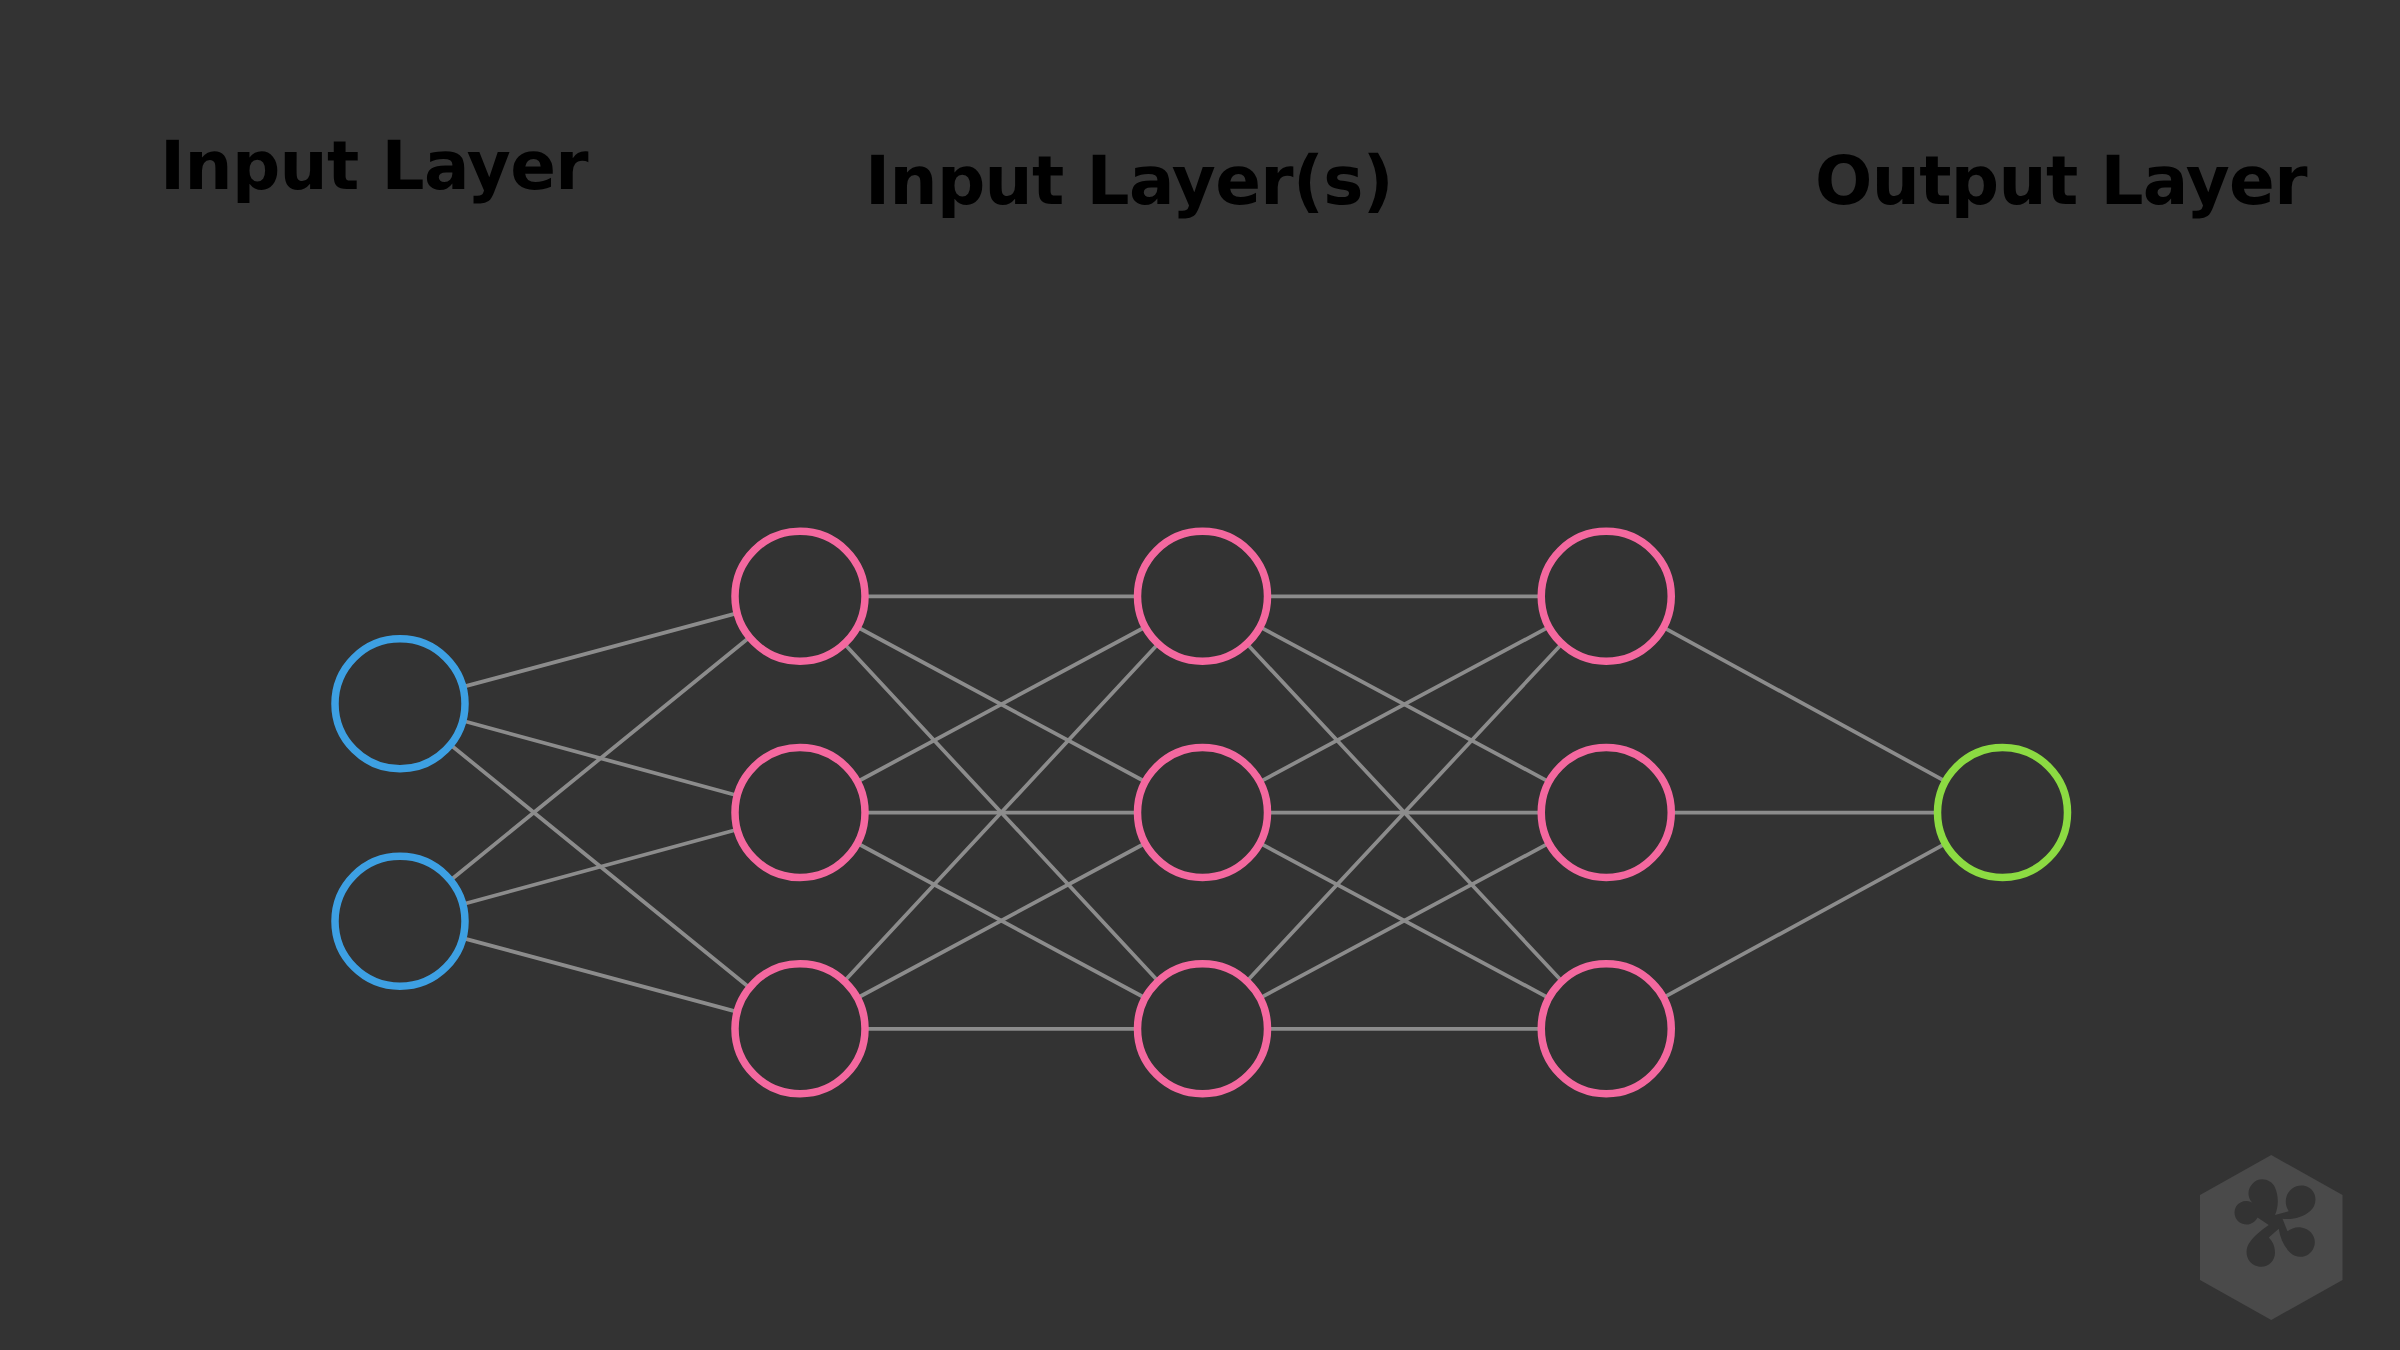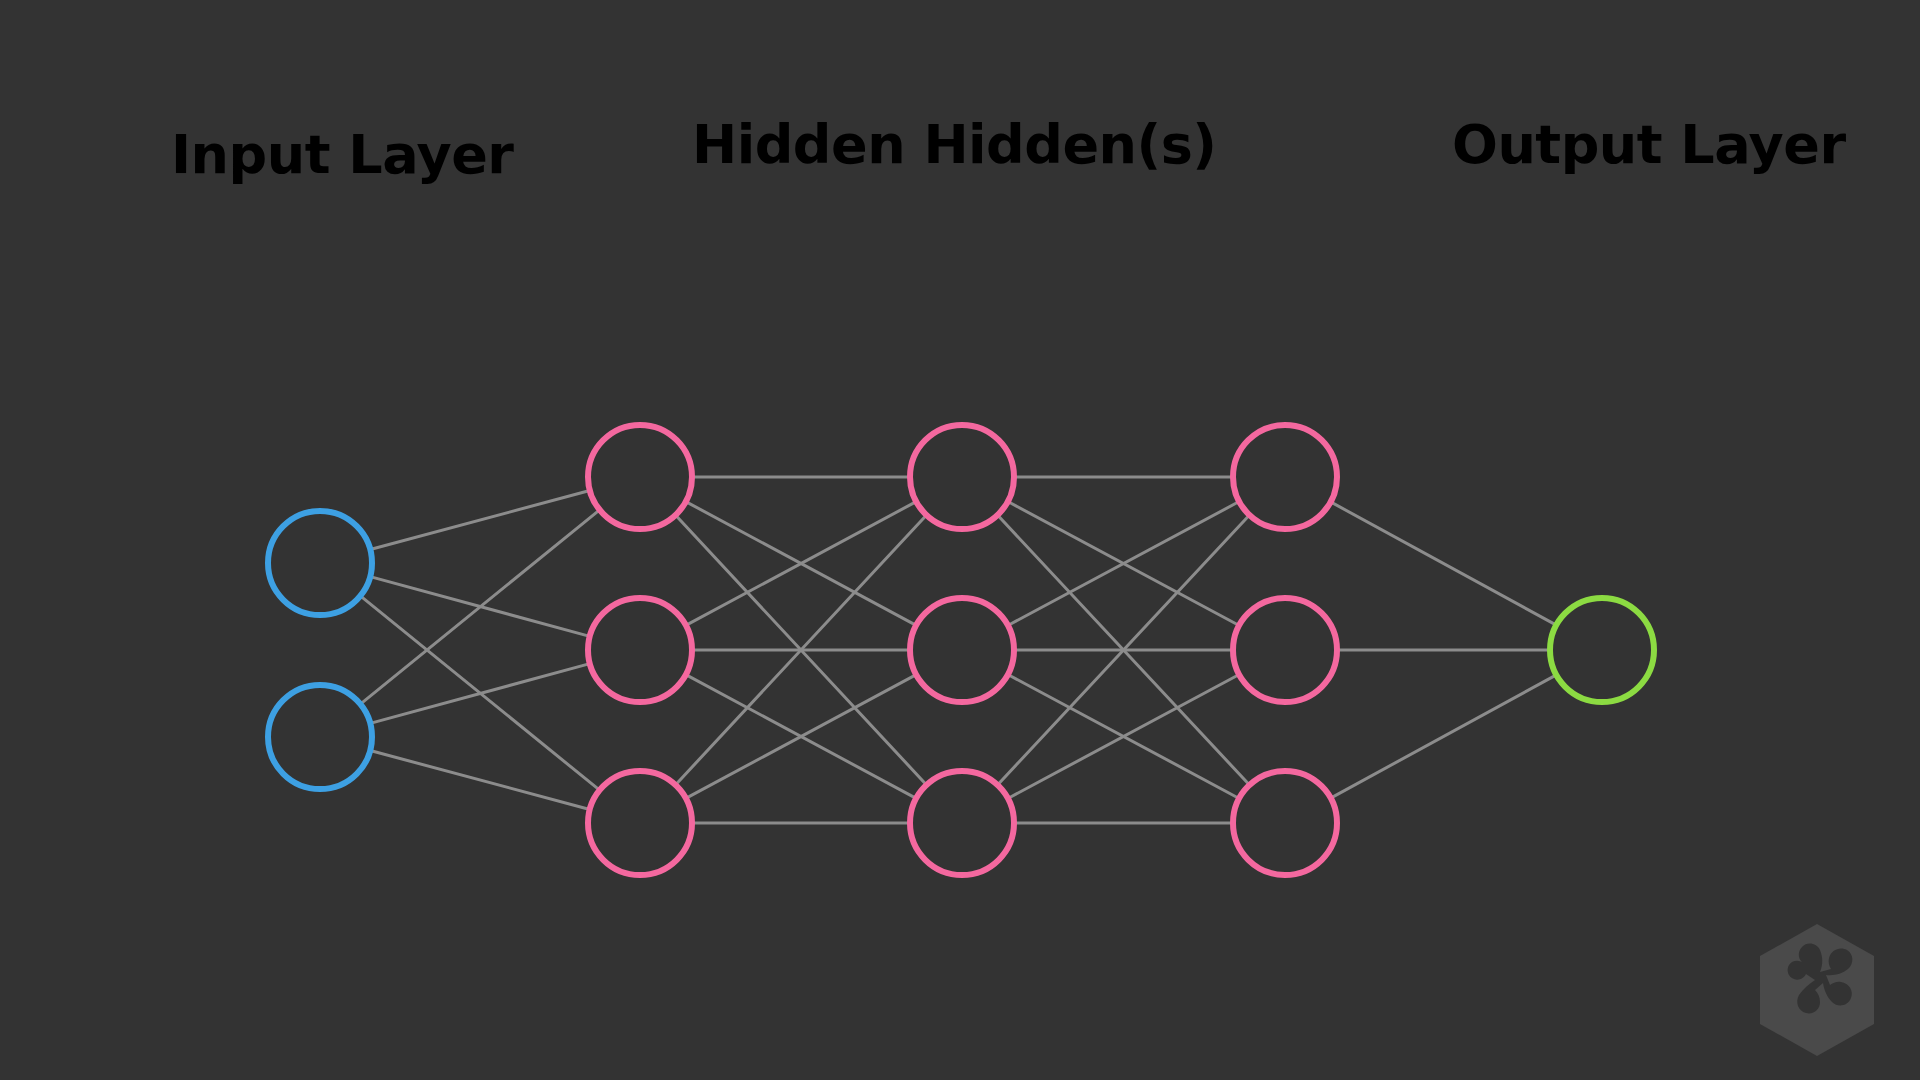--- a/index.html
+++ b/index.html
@@ -32,21 +32,21 @@
   .layer-label {
     position: absolute;
     font-family: "DejaVu Sans", sans-serif;
     font-weight: bold;
     font-size: 54px;
     letter-spacing: -0.5px;
     white-space: nowrap;
     line-height: 1;
     user-select: none;
   }
-  #label-input   { left: 128px;  top: 128px; margin-left: 43px; }
+  #label-input   { left: 128px;  top: 106px; }
   #label-hidden  { left: 692px;  top: 118px; }
   #label-output  { left: 1452px; top: 118px; }
   #watermark {
     position: absolute;
     left: 1752px;
     top: 920px;
     width: 130px;
     height: 140px;
     opacity: 1;
   }
@@ -97,21 +97,21 @@
         <circle cx="962" cy="823" r="52" fill="none" stroke="#F4689F" stroke-width="6"></circle>
         <circle cx="1285" cy="477" r="52" fill="none" stroke="#F4689F" stroke-width="6"></circle>
         <circle cx="1285" cy="650" r="52" fill="none" stroke="#F4689F" stroke-width="6"></circle>
         <circle cx="1285" cy="823" r="52" fill="none" stroke="#F4689F" stroke-width="6"></circle>
         <circle cx="1602" cy="650" r="52" fill="none" stroke="#8CDB42" stroke-width="6"></circle>
       </g>
   </svg>
 
   <div class="layer-label" id="label-input">Input Layer</div>
 
-  <div class="layer-label" id="label-hidden">Hidden Hidden(s)</div>
+  <div class="layer-label" id="label-hidden">Input Layer(s)</div>
 
   <div class="layer-label" id="label-output">Output Layer</div>
 
   <svg id="watermark" viewBox="0 0 130 140" xmlns="http://www.w3.org/2000/svg">
     <path d="M65 4 L122 36 L122 104 L65 136 L8 104 L8 36 Z" fill="#4A4A4A" stroke="none"></path>
     <path d="M52 44 c-4 -5 -12 -4 -15 1 c-3 5 -1 12 5 14 c5 2 10 -1 12 -5
              l9 6 c-6 4 -12 9 -16 15 c-4 7 -1 16 7 18 c7 2 14 -3 14 -11
              c0 -5 -2 -9 -5 -12 l8 -7 c1 7 4 14 9 19 c6 6 16 4 19 -4
              c3 -7 -2 -15 -10 -16 c-4 -1 -8 1 -11 3 l-4 -10 c8 1 16 -1 22 -6
              c6 -5 6 -15 -1 -19 c-7 -4 -16 0 -18 8 c-1 4 0 8 2 11 l-11 3

